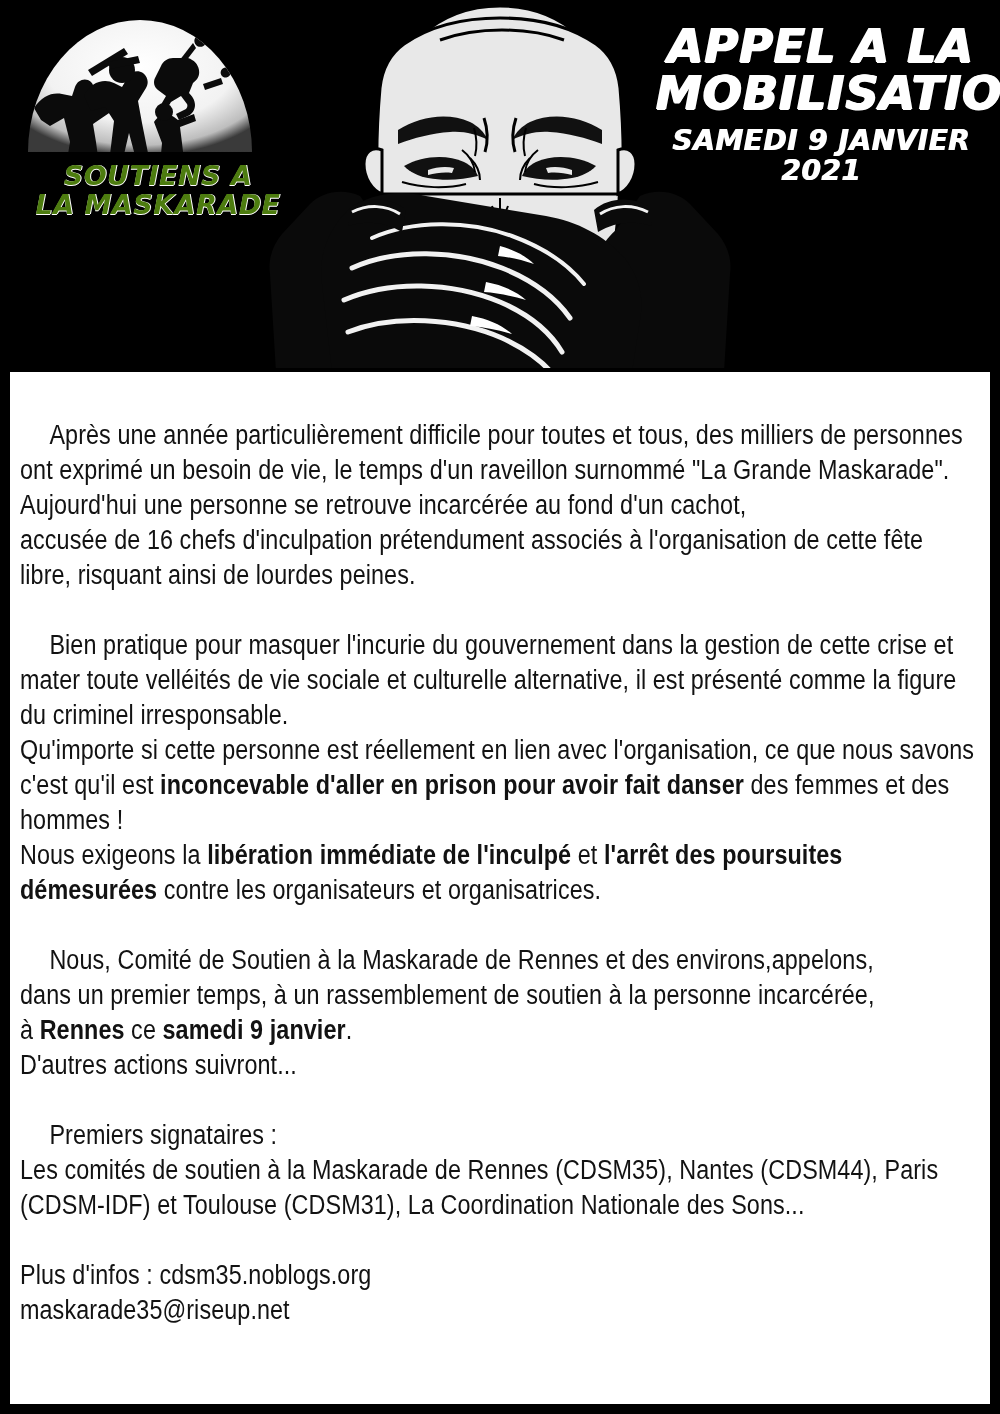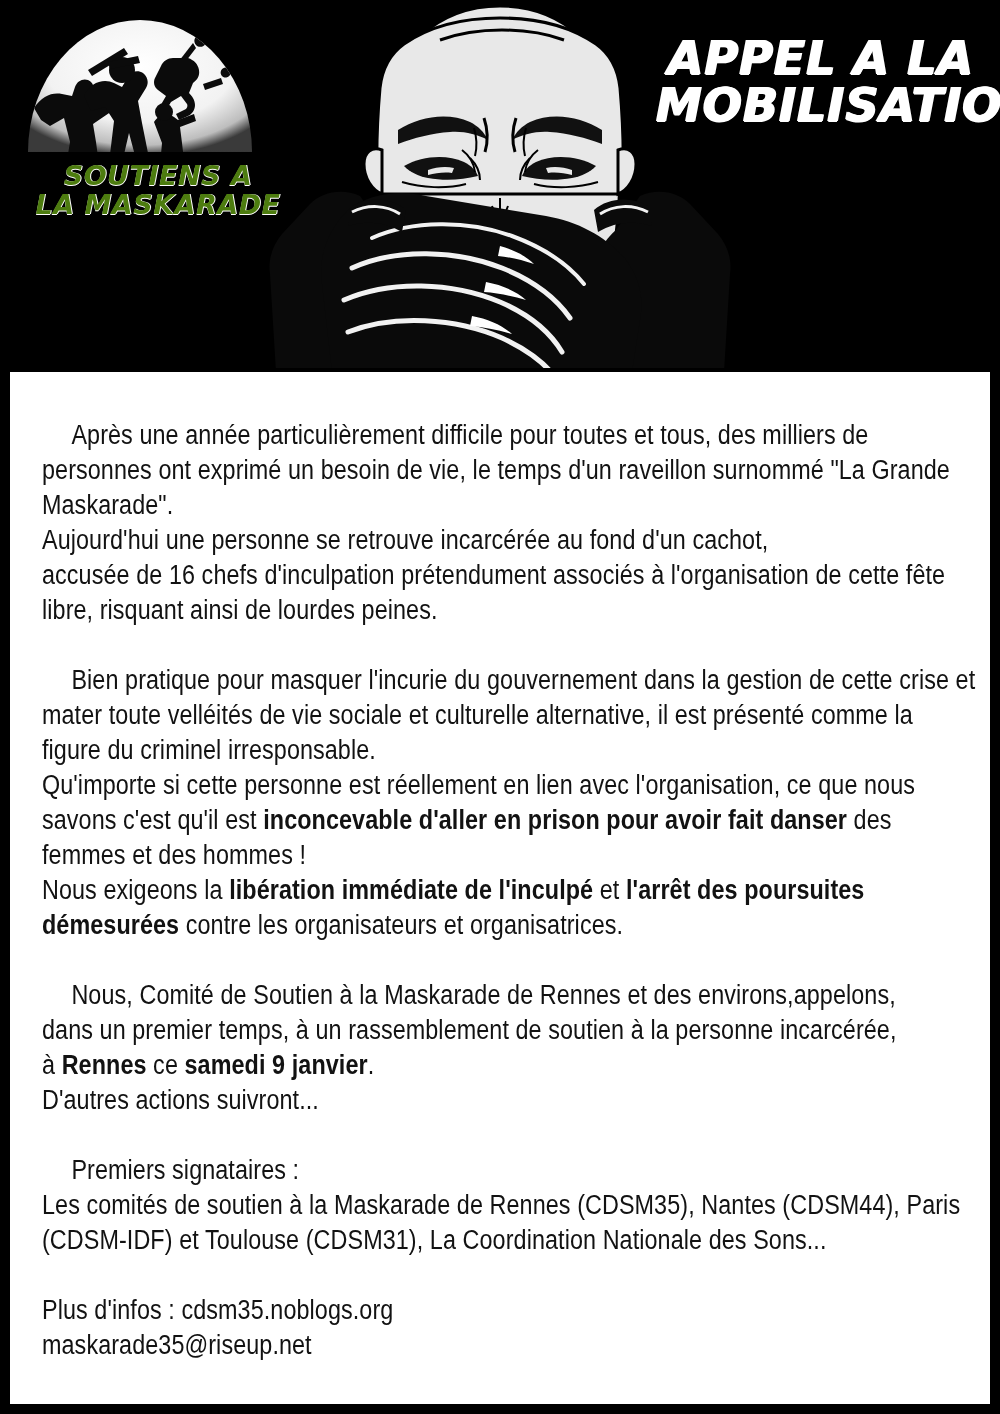--- a/index.html
+++ b/index.html
@@ -58,21 +58,20 @@
   #logo-caption .l2 { display: block; text-align: center; }
 
   
   #title-block {
     position: absolute;
     right: 14px;
     top: 24px;
     width: 330px;
     text-align: center;
     color: #ffffff;
-    margin-top: 12px;
   }
   .title-line1, .title-line2 {
     font-family: "DejaVu Sans", sans-serif;
     font-weight: bold;
     font-style: italic;
     letter-spacing: 1px;
     line-height: 0.98;
     text-shadow: 1px 0 0 #fff, 0 1px 0 #fff, -1px 0 0 #fff;
   }
   .title-line1 { font-size: 46px; }
@@ -90,21 +89,21 @@
 
   
   #text-panel {
     position: absolute;
     left: 10px;
     top: 372px;
     width: 980px;
     height: 1032px;
     background: #ffffff;
     box-sizing: border-box;
-    padding: 46px 14px 0 32px;
+    padding: 46px 14px 0 10px;
   }
 
   .para {
     font-family: "Liberation Sans", "DejaVu Sans", sans-serif;
     font-size: 27px;
     line-height: 35px;
     color: #121212;
     margin: 0 0 0 0;
     transform: scaleX(0.865);
     transform-origin: left top;
@@ -279,20 +278,21 @@
     </svg>
 
     <div id="logo-caption">
       <span class="l1">SOUTIENS A</span>
       <span class="l2">LA MASKARADE</span>
     </div>
 
     <div id="title-block">
       <div class="title-line1">APPEL A LA</div>
       <div class="title-line2">MOBILISATION</div>
+      <div class="subtitle-line1">SAMEDI 9 JANVIER 2021</div>
     </div>
   </div>
 
   <div id="text-panel">
       <div class="para"><span class="indent"></span><span>Après une année particulièrement difficile pour toutes et tous, des milliers de personnes ont exprimé un besoin de vie, le temps d'un raveillon surnommé "La Grande Maskarade".</span></div>
       <div class="para"><span>Aujourd'hui une personne se retrouve incarcérée au fond d'un cachot,</span></div>
       <div class="para"><span>accusée de 16 chefs d'inculpation prétendument associés à l'organisation de cette fête libre, risquant ainsi de lourdes peines.</span></div>
       <div class="para gap"><span class="indent"></span><span>Bien pratique pour masquer l'incurie du gouvernement dans la gestion de cette crise et mater toute velléités de vie sociale et culturelle alternative, il est présenté comme la figure du criminel irresponsable.</span></div>
       <div class="para"><span>Qu'importe si cette personne est réellement en lien avec l'organisation, ce que nous savons c'est qu'il est </span><b>inconcevable d'aller en prison pour avoir fait danser</b><span> des femmes et des hommes !</span></div>
       <div class="para"><span>Nous exigeons la </span><b>libération immédiate de l'inculpé</b><span> et </span><b>l'arrêt des poursuites démesurées</b><span> contre les organisateurs et organisatrices.</span></div>

